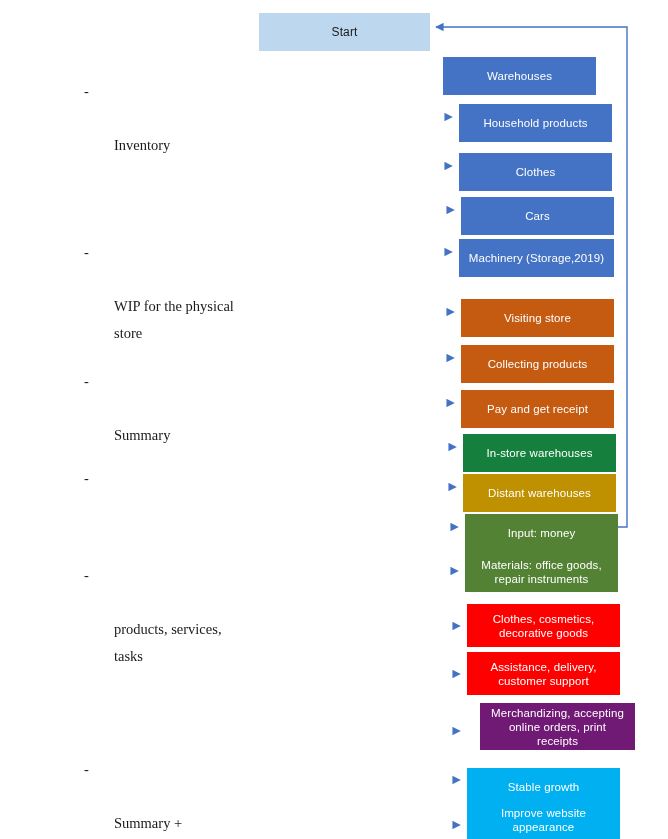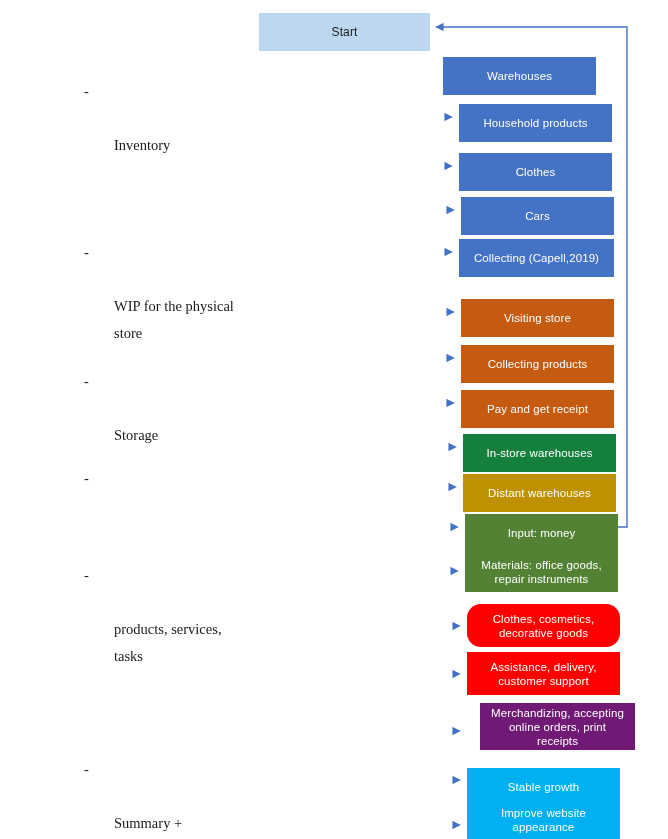--- a/index.html
+++ b/index.html
@@ -140,54 +140,54 @@
     <span class="dash">-</span>
     <span class="txt">Inventory</span>
   </div>
   <div class="side-label" style="left:84px; top:239px; width:175px;">
     <span class="dash">-</span>
     <span class="txt">WIP for the physical
 store</span>
   </div>
   <div class="side-label" style="left:84px; top:368px; width:170px;">
     <span class="dash">-</span>
-    <span class="txt">Storage</span>
+    <span class="txt">Summary</span>
   </div>
   <div class="side-label" style="left:84px; top:465px; width:175px;">
     <span class="dash">-</span>
   </div>
   <div class="side-label" style="left:84px; top:562px; width:175px;">
     <span class="dash">-</span>
     <span class="txt">products, services,
 tasks</span>
   </div>
   <div class="side-label" style="left:84px; top:756px; width:175px;">
     <span class="dash">-</span>
     <span class="txt">Summary +
 improvements</span>
   </div>
 
   <div class="node" style="left:443px; top:57px; width:153px; height:26px; background:#4472C4;">Warehouses</div>
   <div class="node" style="left:459px; top:104px; width:153px; height:26px; background:#4472C4;">Household products</div>
   <div class="node" style="left:459px; top:153px; width:153px; height:26px; background:#4472C4;">Clothes</div>
   <div class="node" style="left:461px; top:197px; width:153px; height:26px; background:#4472C4;">Cars</div>
-  <div class="node" style="left:459px; top:239px; width:155px; height:26px; background:#4472C4;">Collecting (Capell,2019)</div>
+  <div class="node" style="left:459px; top:239px; width:155px; height:26px; background:#4472C4;">Machinery (Storage,2019)</div>
 
   <div class="node" style="left:461px; top:299px; width:153px; height:26px; background:#C55A11;">Visiting store</div>
   <div class="node" style="left:461px; top:345px; width:153px; height:26px; background:#C55A11;">Collecting products</div>
   <div class="node" style="left:461px; top:390px; width:153px; height:26px; background:#C55A11;">Pay and get receipt</div>
 
   <div class="node" style="left:463px; top:434px; width:153px; height:18px; background:#15803d;">In-store warehouses</div>
   <div class="node" style="left:463px; top:474px; width:153px; height:26px; background:#BF9000;">Distant warehouses</div>
 
   <div class="node" style="left:465px; top:514px; width:153px; height:26px; background:#548235;">Input: money</div>
   <div class="node" style="left:465px; top:552px; width:153px; height:40px; background:#548235;">Materials: office goods,
 repair instruments</div>
 
-  <div class="node" style="left:467px; top:604px; width:153px; height:43px; background:#FF0000;border-radius:14px;">Clothes, cosmetics,
+  <div class="node" style="left:467px; top:604px; width:153px; height:43px; background:#FF0000;">Clothes, cosmetics,
 decorative goods</div>
   <div class="node" style="left:467px; top:652px; width:153px; height:43px; background:#FF0000;">Assistance, delivery,
 customer support</div>
   <div class="node" style="left:480px; top:703px; width:155px; height:47px; background:#701a75;">Merchandizing, accepting
 online orders, print
 receipts</div>
 
   <div class="node" style="left:467px; top:768px; width:153px; height:25px; background:#00B0F0;">Stable growth</div>
   <div class="node" style="left:467px; top:800px; width:153px; height:39px; background:#00B0F0;">Improve website
 appearance</div>

